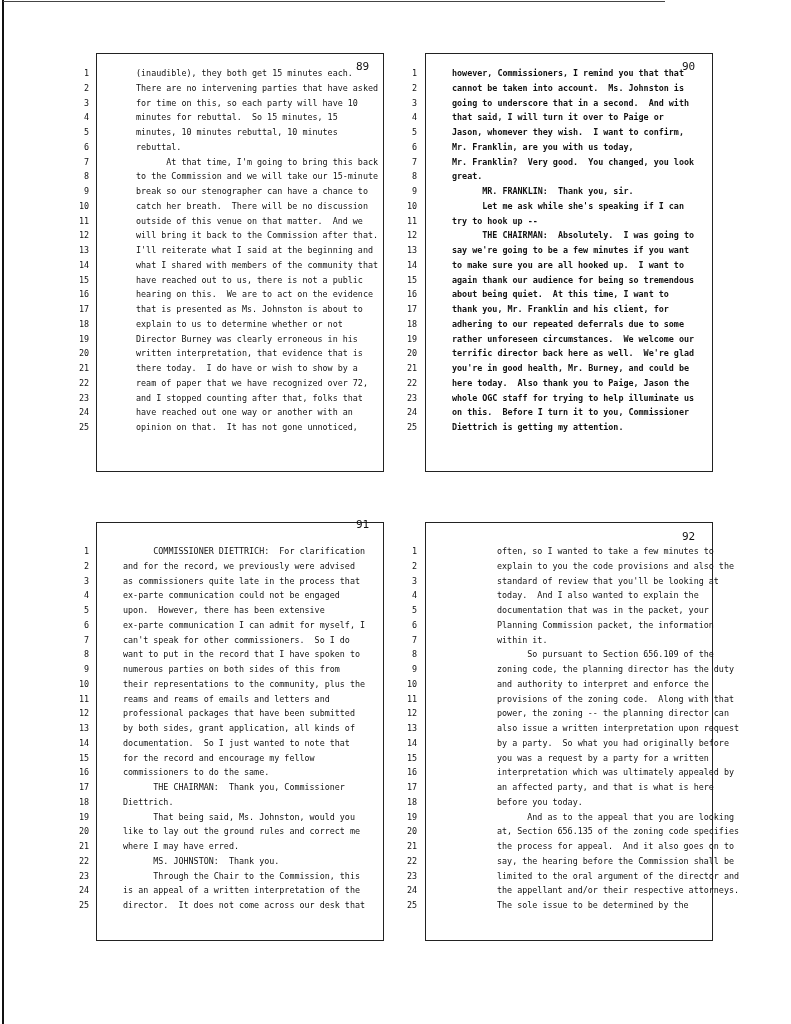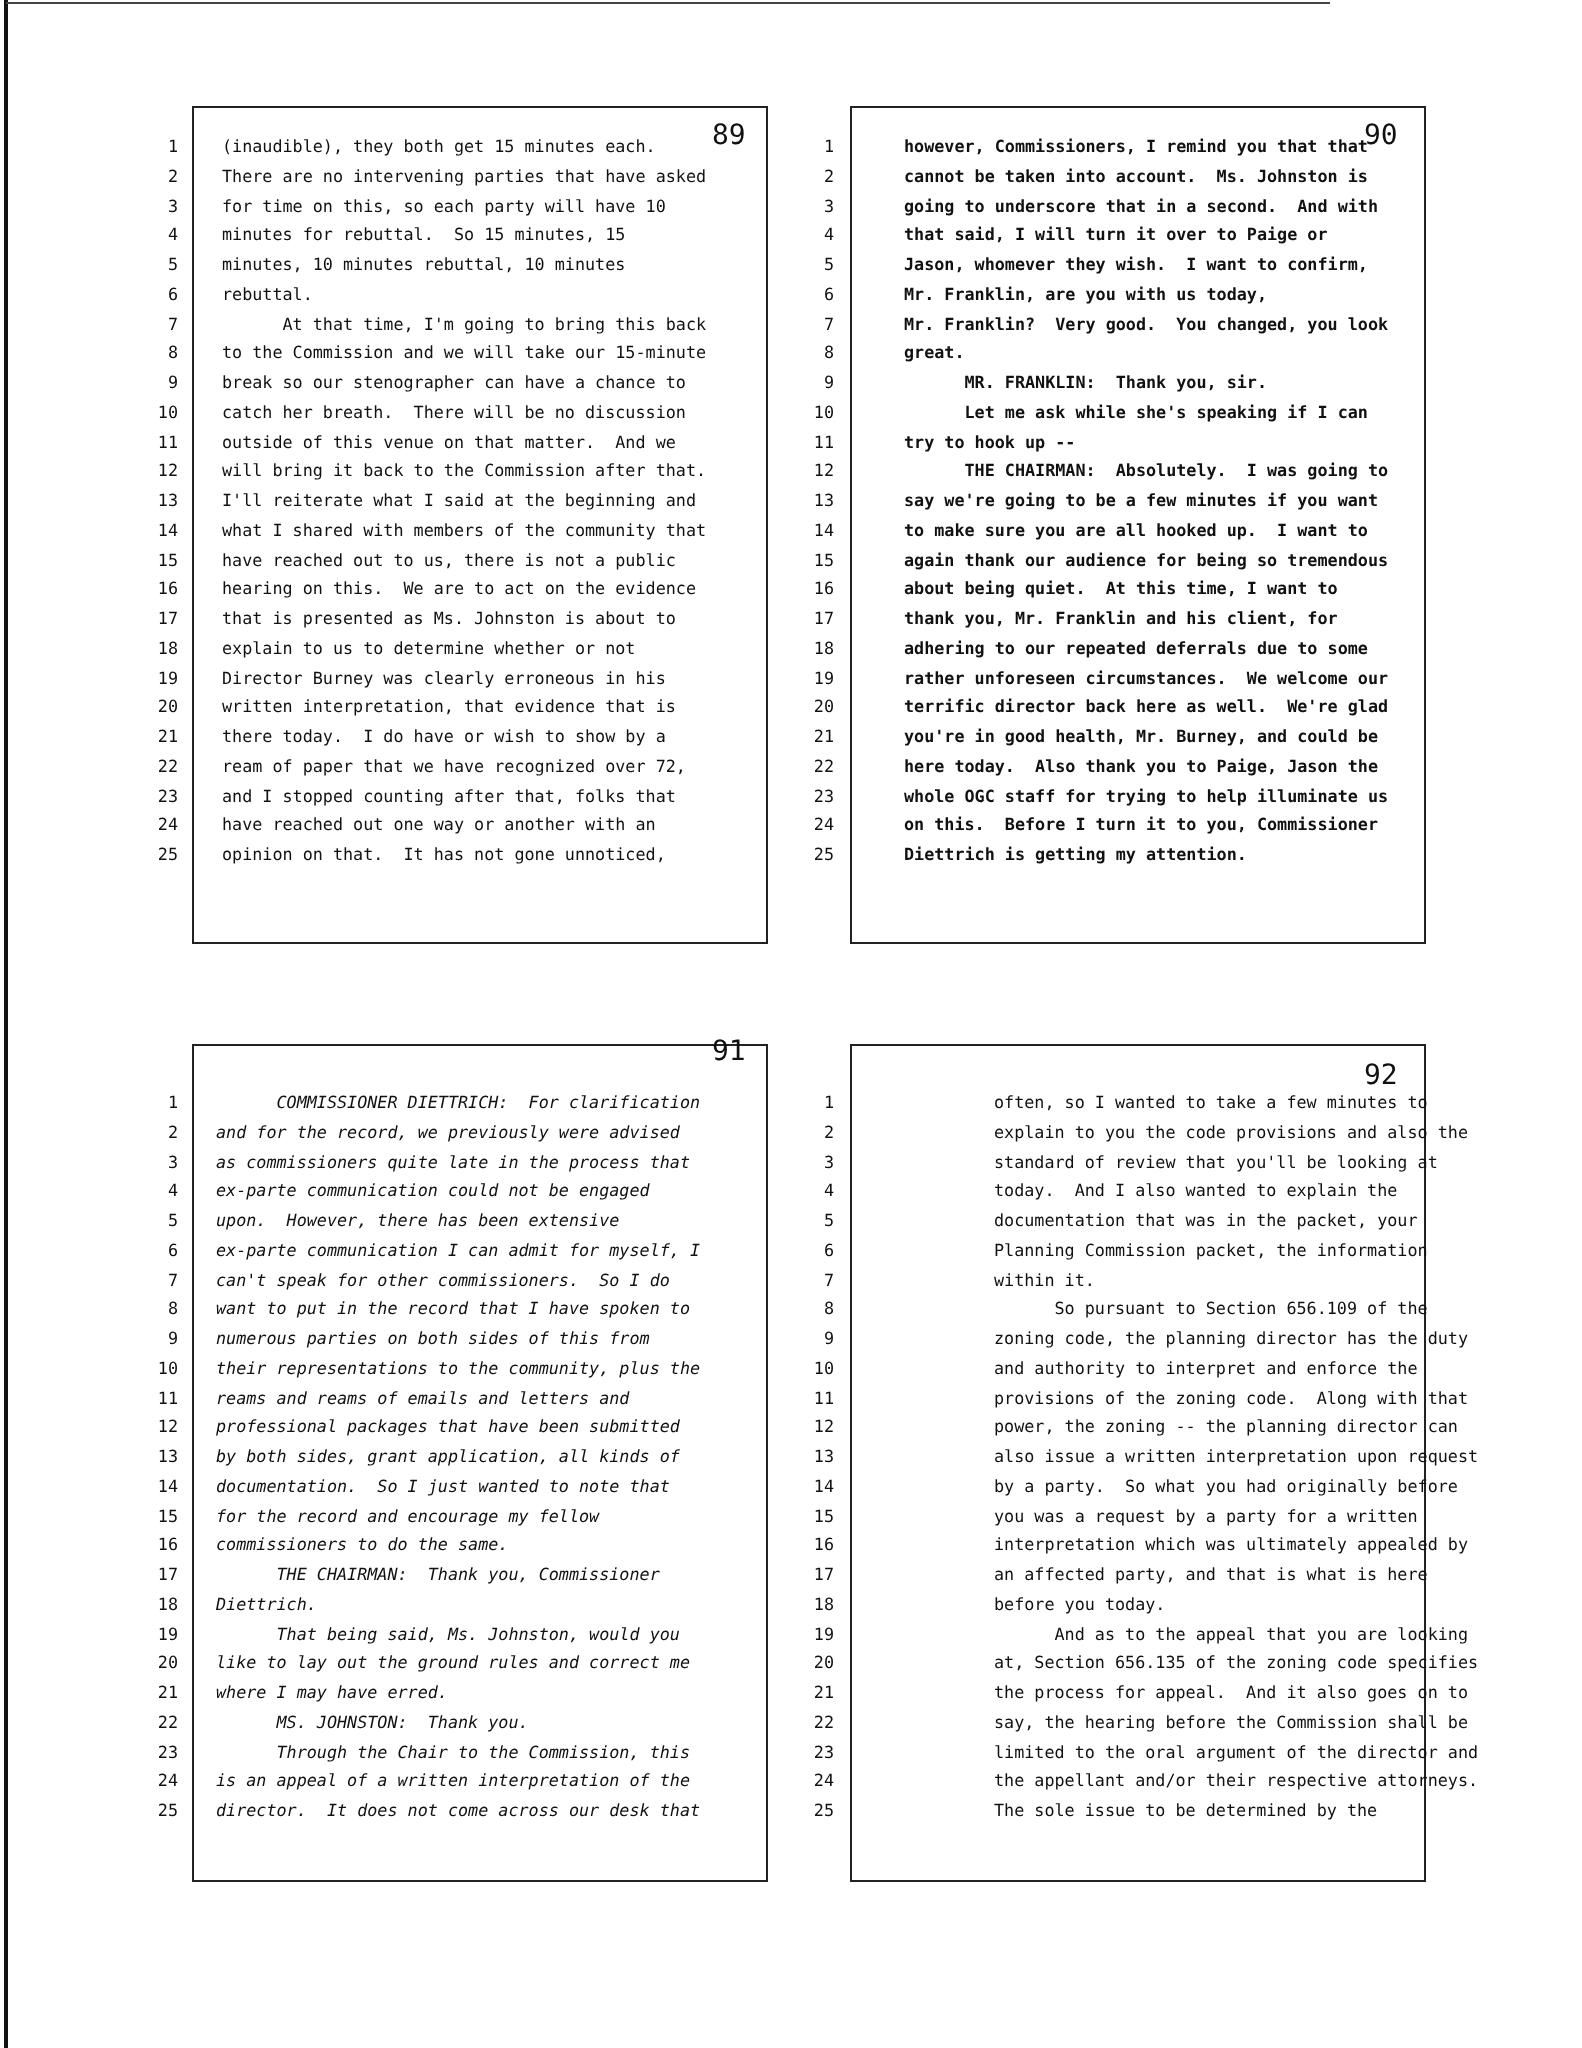--- a/index.html
+++ b/index.html
@@ -8,48 +8,48 @@
     background: #ffffff; color: #1a1a1a;
     font-family: "DejaVu Sans Mono", "Liberation Mono", monospace;
   }
   .scan-left { position: absolute; left: 2px; top: 0; width: 2px; height: 1024px; background: #111; }
   .scan-top { position: absolute; left: 3px; top: 1px; width: 662px; height: 1px; background: #444; }
   .page { position: absolute; width: 0; height: 0; }
   .box {
     position: absolute; border: 1px solid #222; background: #fff; box-sizing: border-box;
   }
   .pnum {
-    position: absolute; font-size: 14px; color: #111;
+    position: absolute; font-size: 11px; color: #111;
   }
   .lnums {
     position: absolute; width: 22px; text-align: right; font-size: 8.4px; color: #111;
   }
   .lnums div { height: 14.75px; line-height: 14.75px; }
   .lines {
     position: absolute; font-size: 8.4px; color: #111; white-space: pre;
   }
   .lines div { height: 14.75px; line-height: 14.75px; }
 
   
   #p89 .box { left: 96px; top: 53px; width: 288px; height: 419px; }
   #p89 .pnum { left: 356px; top: 60px; }
   #p89 .lnums { left: 67px; top: 66px; }
-  #p89 .lines { left: 111px; top: 66px; }
+  #p89 .lines { left: 136px; top: 66px; }
 
   
   #p90 .box { left: 425px; top: 53px; width: 288px; height: 419px; }
   #p90 .pnum { left: 682px; top: 60px; }
   #p90 .lnums { left: 395px; top: 66px; }
   #p90 .lines { left: 452px; top: 66px; font-weight: bold; }
 
   
   #p91 .box { left: 96px; top: 522px; width: 288px; height: 419px; }
   #p91 .pnum { left: 356px; top: 518px; }
   #p91 .lnums { left: 67px; top: 544px; }
-  #p91 .lines { left: 108px; top: 544px; font-style: italic; }
+  #p91 .lines { left: 123px; top: 544px; }
 
   
   #p92 .box { left: 425px; top: 522px; width: 288px; height: 419px; }
   #p92 .pnum { left: 682px; top: 530px; }
   #p92 .lnums { left: 395px; top: 544px; }
   #p92 .lines { left: 452px; top: 544px; margin-left: 45px; }
 </style>
 </head>
 <body>
 

